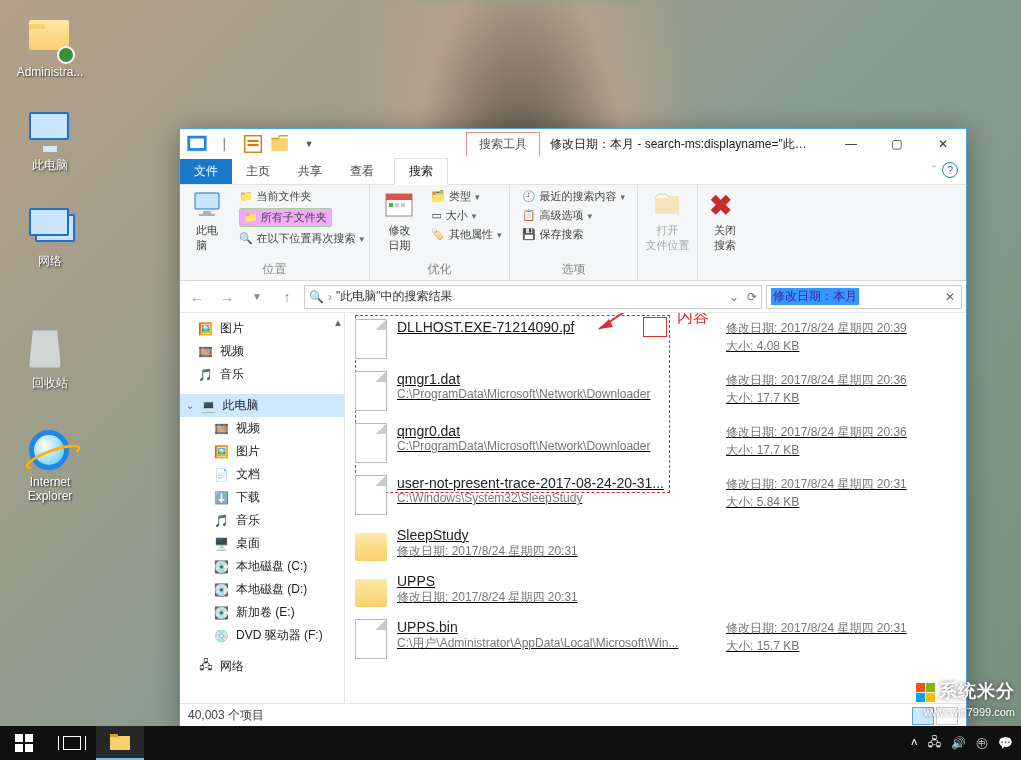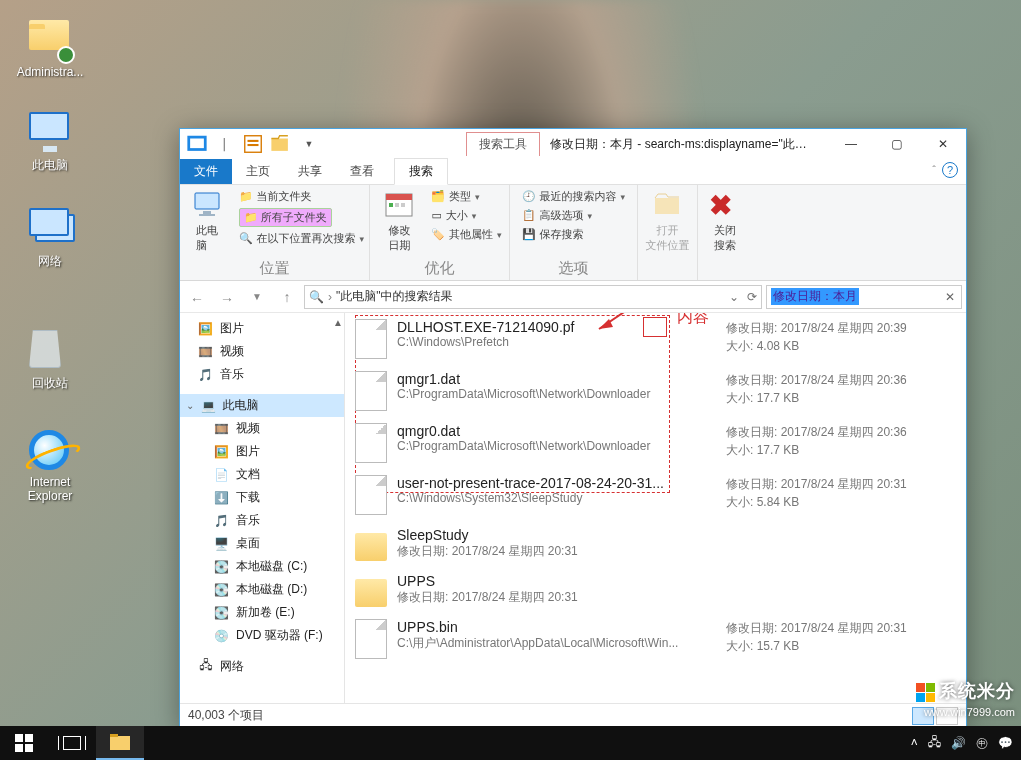--- a/index.html
+++ b/index.html
@@ -28,21 +28,21 @@
 
   .ribbon-tabs { height:26px; display:flex; align-items:flex-end; background:#fff; font-size:12px; position:relative; border-bottom:1px solid #e0e0e0;}
   .ribbon-tab { padding:4px 14px; color:#444;}
   .ribbon-tab.file{background:#1979ca;color:#fff;}
   .ribbon-tab.active{background:#fff;border:1px solid #e0e0e0;border-bottom:1px solid #fff;color:#222;margin-bottom:-1px;}
   .ribbon-collapse{position:absolute;right:30px;top:5px;color:#888;font-size:11px;}
   .ribbon-help{position:absolute;right:8px;top:3px;width:16px;height:16px;border:1px solid #1979ca;border-radius:50%;color:#1979ca;font-size:11px;text-align:center;line-height:14px;}
 
   .ribbon-body { height:96px; background:#f5f6f7; display:flex; border-bottom:1px solid #d8d8d8;}
   .ribbon-group{border-right:1px solid #e0e0e0;padding:4px 8px 2px;display:flex;flex-direction:column;align-items:center;font-size:11px;color:#666;}
-  .ribbon-group .grp-label{margin-top:auto;padding-top:2px;font-size:15px;color:#888;}
+  .ribbon-group .grp-label{margin-top:auto;padding-top:2px;font-size:12px;color:#888;}
   .big-btn{display:flex;flex-direction:column;align-items:center;width:44px;gap:2px;color:#444;}
   .big-btn .ic{width:32px;height:32px;}
   .row{display:flex;gap:6px;align-items:center;}
   .hl-btn{background:#f0abfc;border:1px solid #a9d29b;padding:1px 4px;border-radius:2px;font-size:11px;}
   .small-line{font-size:11px;color:#444;display:flex;align-items:center;gap:4px;white-space:nowrap;}
   .dd-arrow::after{content:" ▾";font-size:9px;color:#666;}
   .x-red{color:#c92a2a;font-size:28px;font-weight:bold;}
 
   .navbar { height:32px; display:flex; align-items:center; gap:4px; padding:2px 4px; border-bottom:1px solid #e8e8e8;}
   .nav-btn{width:26px;height:26px;display:flex;align-items:center;justify-content:center;color:#888;font-size:14px;}
@@ -52,21 +52,21 @@
   .search-x{position:absolute;right:6px;color:#666;}
 
   .content{flex:1;display:flex;min-height:0;}
   .tree{width:165px;border-right:1px solid #e5e5e5;overflow-y:auto;font-size:12px;padding:4px 0;position:relative;}
   .tree-item{display:flex;align-items:center;gap:6px;padding:3px 6px 3px 18px;white-space:nowrap;color:#222;}
   .tree-item.sel{background:#cde8ff;}
   .tree-item.sub{padding-left:34px;}
   .ti-ic{width:16px;height:14px;display:inline-flex;align-items:center;justify-content:center;font-size:12px;}
   .tree-scroll-hint{position:absolute;right:1px;top:4px;width:10px;height:20px;color:#666;font-size:10px;text-align:center;}
 
-  .files{flex:1;overflow:auto;position:relative;}
+  .files{flex:1;overflow:auto;position:relative;text-decoration:underline;}
   .anno-box{position:absolute;left:10px;top:2px;width:315px;height:178px;border:1px dashed #d63031;pointer-events:none;}
   .anno-box2{position:absolute;left:298px;top:4px;width:24px;height:20px;border:1px solid #d63031;pointer-events:none;}
   .anno-label{position:absolute;left:332px;top:-6px;color:#d63031;font-size:16px;}
   .arrow{position:absolute;left:244px;top:-30px;width:80px;height:50px;pointer-events:none;}
   .file-item{display:flex;gap:10px;padding:6px 10px;border-bottom:0;}
   .fi-ic{width:32px;height:40px;border:1px solid #bbb;background:#fff;flex:none;position:relative;}
   .fi-ic.fold{background:linear-gradient(#ffe9a7,#f8cf6c);border:none;border-radius:2px;height:28px;margin-top:6px;}
   .fi-ic::before{content:"";position:absolute;right:0;top:0;width:10px;height:10px;background:linear-gradient(135deg,#fff 50%,#ccc 50%);}
   .fi-ic.fold::before{display:none;}
   .fi-main{flex:1;min-width:0;}
@@ -371,21 +371,20 @@
           <polygon points="10,46 20,36 24,44" fill="#d63031"></polygon>
         </svg>
       <div class="anno-box"></div>
       <div class="anno-box2"></div>
       <div class="anno-label">内容</div>
       <div id="file-container">
           <div class="file-item">
             <div class="fi-ic"></div>
             <div class="fi-main">
               <div class="fi-name">DLLHOST.EXE-71214090.pf</div>
-              <div class="fi-path">C:\Windows\Prefetch</div>
             </div>
             <div class="fi-meta">
               <div>修改日期: 2017/8/24 星期四 20:39</div>
               <div>大小: 4.08 KB</div>
             </div>
           </div>
           <div class="file-item">
             <div class="fi-ic"></div>
             <div class="fi-main">
               <div class="fi-name">qmgr1.dat</div>

